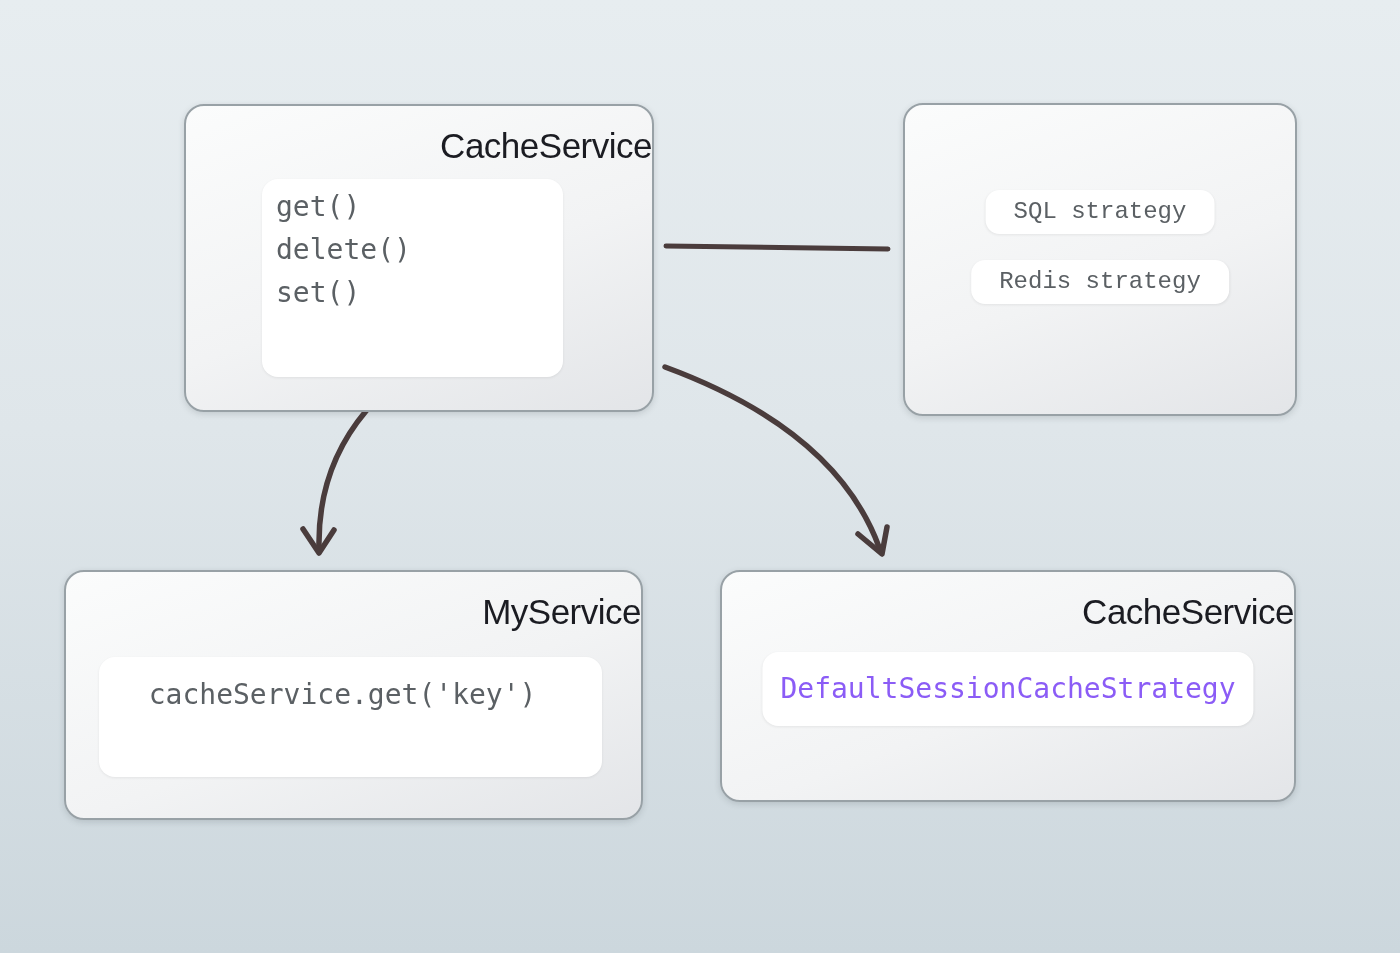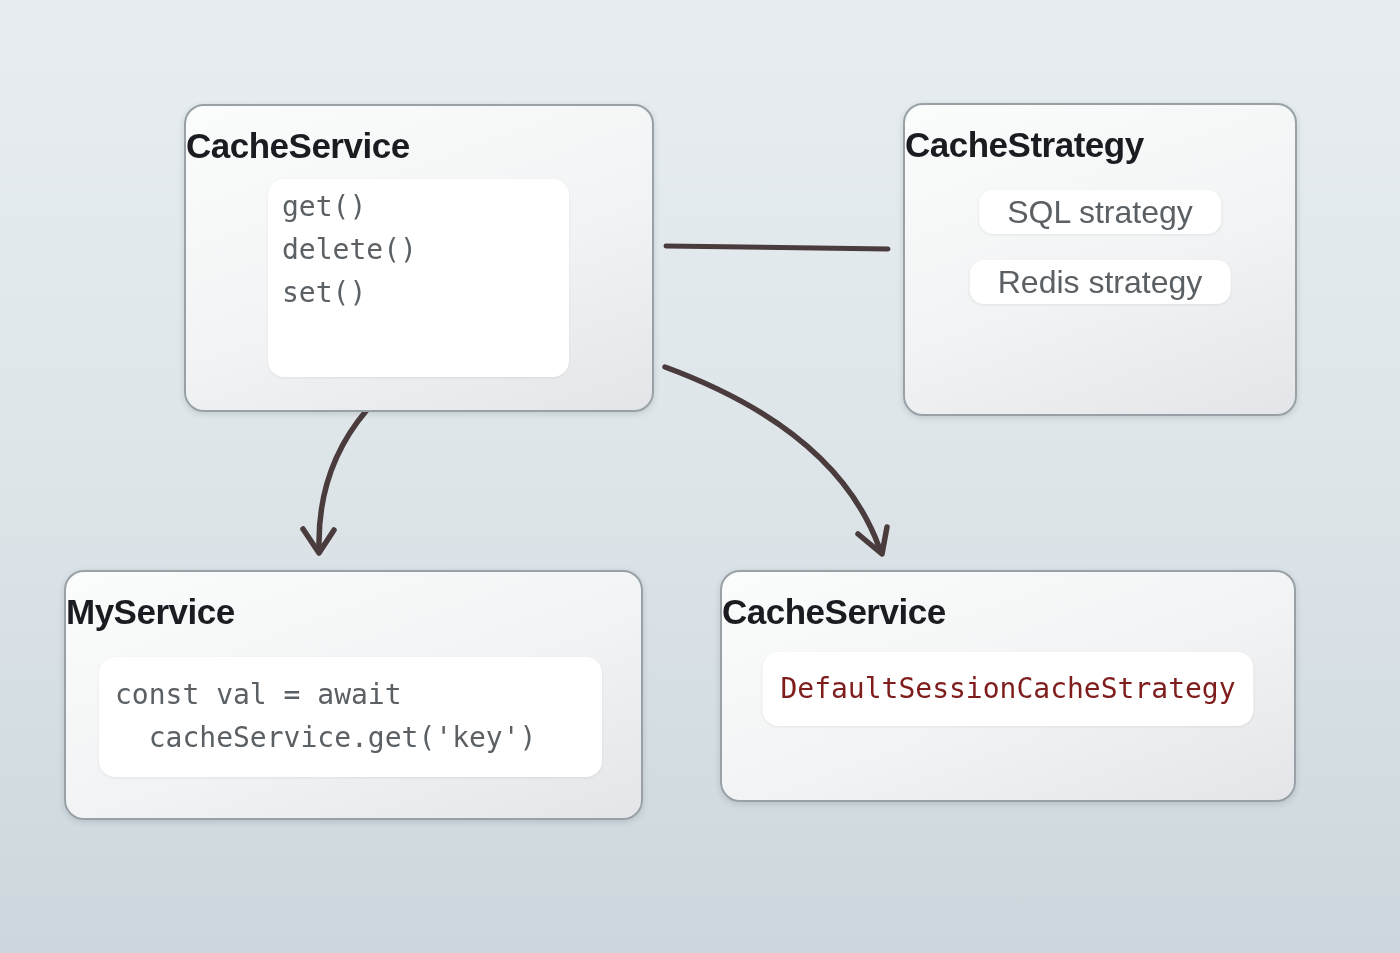--- a/index.html
+++ b/index.html
@@ -12,23 +12,23 @@
   .stage{position:absolute;inset:0;width:1400px;height:953px;}
 
   .node{
     position:absolute;
     border:2.5px solid #98a1a6;
     border-radius:20px;
     background:linear-gradient(160deg,#fbfcfc 0%,#f2f3f4 55%,#e3e5e8 100%);
     box-shadow:0 2px 6px rgba(60,70,80,.18);
   }
   .node-title{
-    text-align:left;
+    text-align:right;
     font-size:35px;
-    font-weight:700;
+    font-weight:400;
     letter-spacing:-0.5px;
     color:#1b1c22;
     padding-top:20px;
     line-height:40px;
   }
   .code-panel{
     position:absolute;
     background:#ffffff;
     border-radius:16px;
     box-shadow:0 1px 3px rgba(0,0,0,.07);
@@ -40,50 +40,50 @@
     color:#5b6064;
     white-space:pre;
   }
   .pill{
     position:absolute;
     left:50%;
     transform:translateX(-50%);
     background:#ffffff;
     border-radius:14px;
     box-shadow:0 1px 3px rgba(0,0,0,.07);
-    font-family:Liberation Sans, sans-serif;
-    font-size:32px;
+    font-family:Liberation Mono, monospace;
+    font-size:24px;
     color:#5b6064;
     height:44px;
     line-height:44px;
     padding:0 28px;
     white-space:pre;
   }
   .edges-svg{position:absolute;left:0;top:0;pointer-events:none;}
 
   
   #node-cache-service{left:184px;top:104px;width:466px;height:304px;}
   #node-cache-strategy{left:903px;top:103px;width:390px;height:309px;}
   #node-my-service{left:64px;top:570px;width:575px;height:246px;}
   #node-session-cache{left:720px;top:570px;width:572px;height:228px;}
 
-  #cache-service-code{left:82px;top:73px;width:301px;height:198px;padding:6px 0 0 14px;box-sizing:border-box;}
+  #cache-service-code{left:76px;top:73px;width:301px;height:198px;padding:6px 0 0 14px;box-sizing:border-box;}
   #my-service-code{left:33px;top:85px;width:503px;height:120px;padding:16px 0 0 16px;box-sizing:border-box;}
 
   #pill-sql{top:85px;}
   #pill-redis{top:155px;}
   #pill-custom{top:225px;}
 
   #session-pill{
     position:absolute;left:50%;transform:translateX(-50%);
     top:80px;height:74px;line-height:74px;
     background:#ffffff;border-radius:16px;
     box-shadow:0 1px 3px rgba(0,0,0,.07);
     font-family:"DejaVu Sans Mono","Liberation Mono",monospace;
-    font-size:28px;color:#7f1d1d;padding:0 18px;white-space:pre;
+    font-size:28px;color:#8b5cf6;padding:0 18px;white-space:pre;
   }
 </style>
 </head>
 <body>
 
 <div class="stage">
 
   <svg class="edges-svg" width="1400" height="953" viewBox="0 0 1400 953">
 
     <path d="M666 246 L888 249" stroke="#4a3c3c" stroke-width="5" fill="none" stroke-linecap="round"></path>
@@ -102,29 +102,27 @@
   <div class="node" id="node-cache-service">
     <div class="node-title">CacheService</div>
     <div class="code-panel" id="cache-service-code">
       <div class="code-line">get()</div>
       <div class="code-line">delete()</div>
       <div class="code-line">set()</div>
     </div>
   </div>
 
   <div class="node" id="node-cache-strategy">
-    <div class="node-title">CacheStrategy</div>
     <div class="pill" id="pill-sql">SQL strategy</div>
     <div class="pill" id="pill-redis">Redis strategy</div>
   </div>
 
   <div class="node" id="node-my-service">
     <div class="node-title">MyService</div>
     <div class="code-panel" id="my-service-code">
-      <div class="code-line">const val = await</div>
       <div class="code-line">  cacheService.get('key')</div>
     </div>
   </div>
 
   <div class="node" id="node-session-cache">
     <div class="node-title">CacheService</div>
     <div id="session-pill">DefaultSessionCacheStrategy</div>
   </div>
 
 </div>

